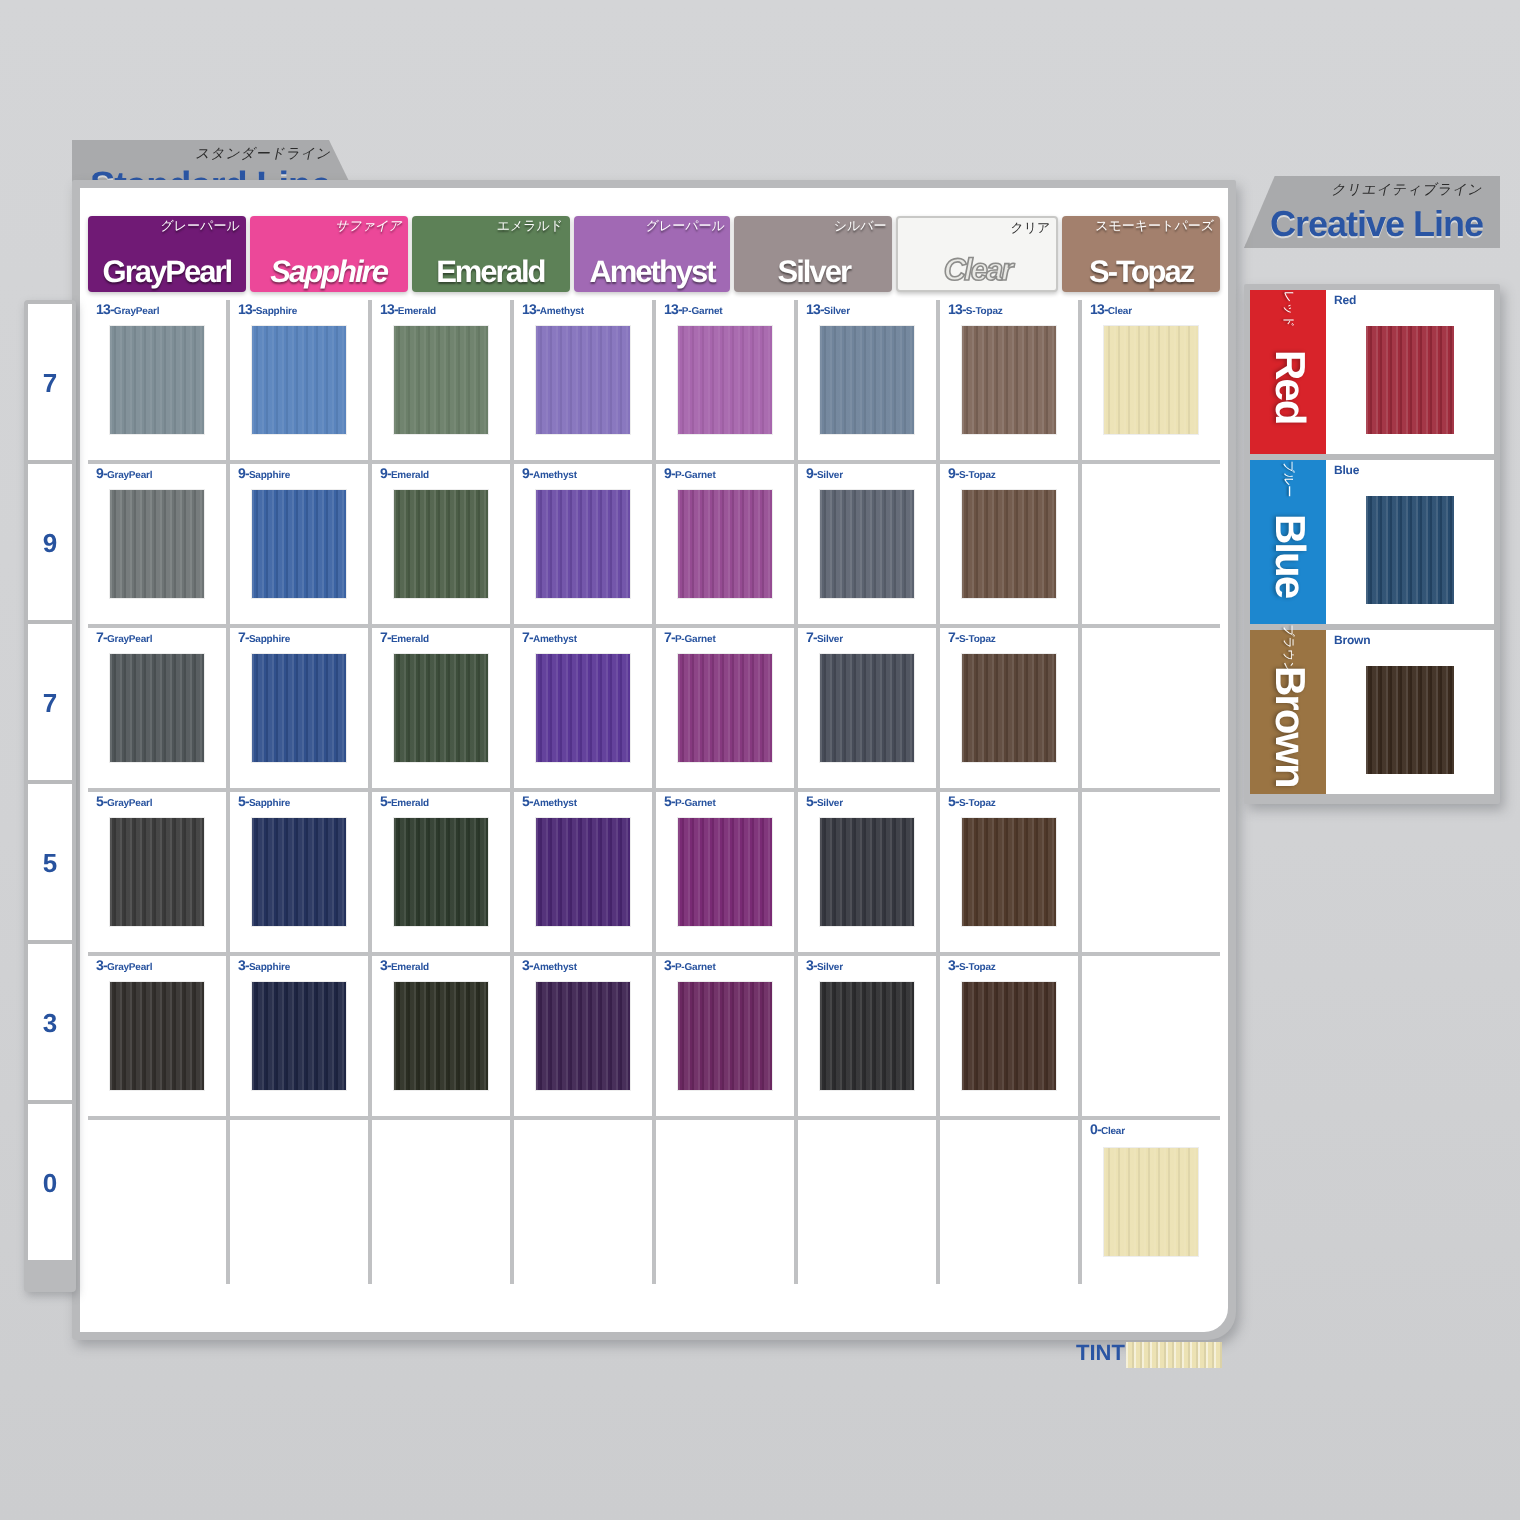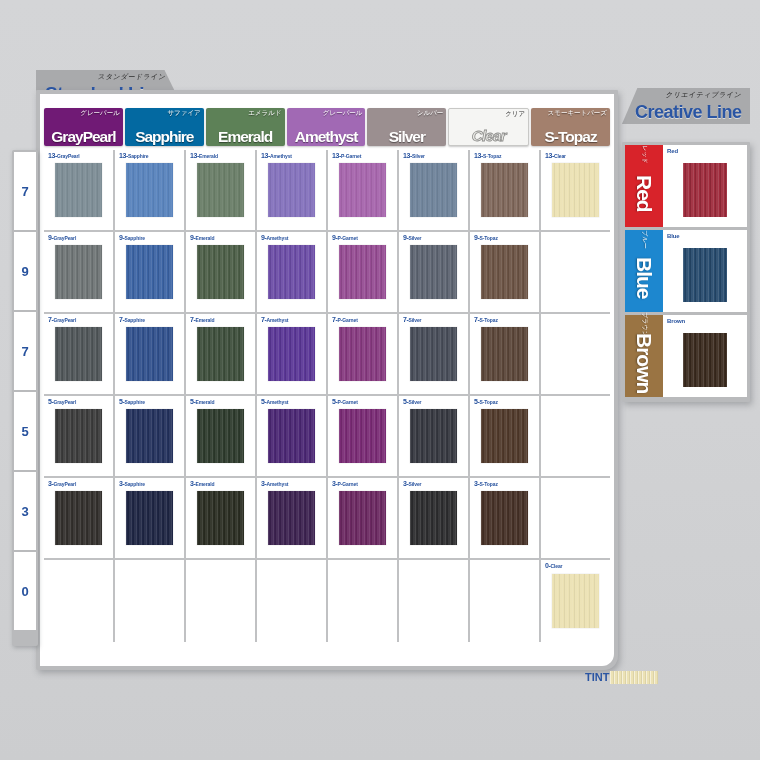--- a/index.html
+++ b/index.html
@@ -312,21 +312,20 @@
     align-items: center;
     height: 14px;
   }
   .tint-label {
     font-size: 11px;
     font-weight: bold;
     color: #2a55a3;
     letter-spacing: 0px;
     margin-right: 1px;
     font-family: "Liberation Sans", sans-serif;
-    margin-left: 47px;
   }
   .tint-swatch {
     width: 48px;
     height: 13px;
     position: relative;
     overflow: hidden;
   }
   .tint-swatch::after {
     content: "";
     position: absolute;
@@ -355,21 +354,21 @@
 
 <div class="std-panel">
   <div class="std-panel-inner"></div>
 </div>
 
 <div class="col-head-row" id="col-head-row">
     <div class="col-head" style="background: #701a75;">
       <span class="ch-kana">グレーパール</span>
       <span class="ch-name">GrayPearl</span>
     </div>
-    <div class="col-head" style="background: #0369a1;">
+    <div class="col-head" style="background: #ec4899; font-style: italic;">
       <span class="ch-kana">サファイア</span>
       <span class="ch-name">Sapphire</span>
     </div>
     <div class="col-head" style="background: rgb(93, 129, 87);">
       <span class="ch-kana">エメラルド</span>
       <span class="ch-name">Emerald</span>
     </div>
     <div class="col-head" style="background: rgb(161, 105, 180);">
       <span class="ch-kana">グレーパール</span>
       <span class="ch-name">Amethyst</span>

